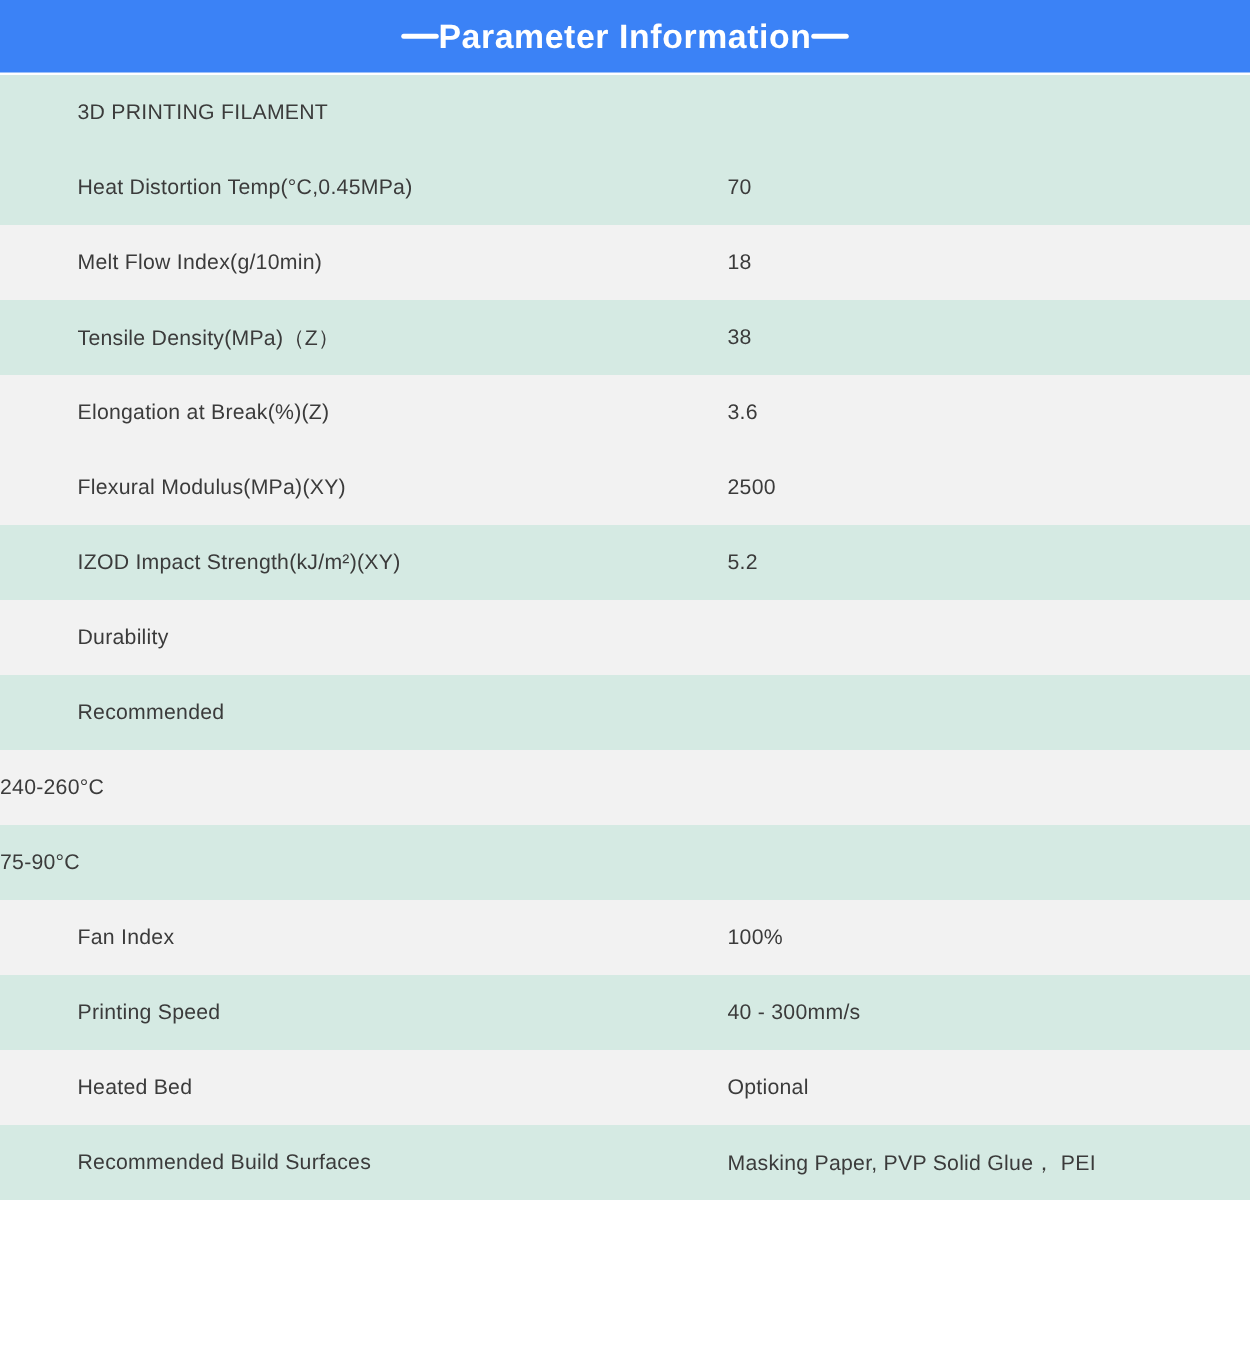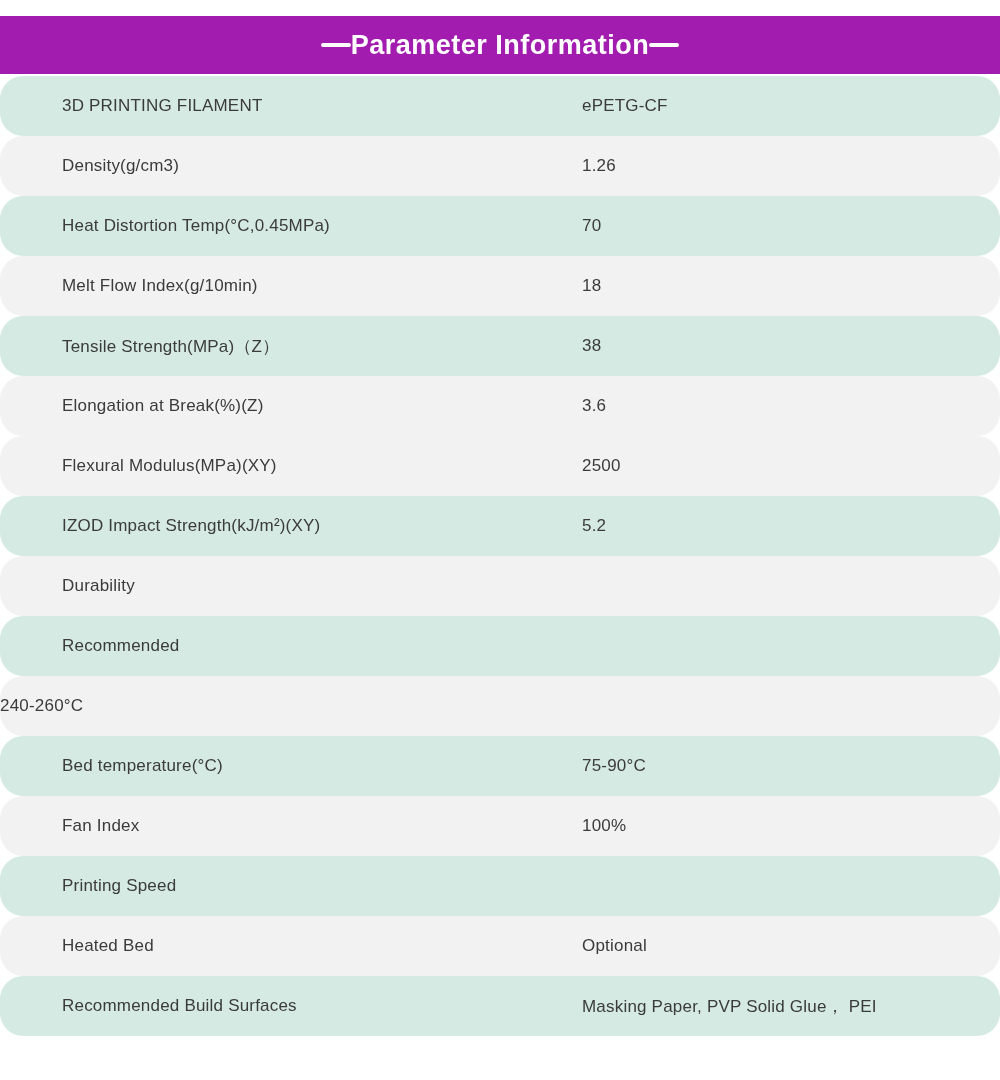--- a/index.html
+++ b/index.html
@@ -9,25 +9,24 @@
     font-family: "Liberation Sans", sans-serif;
   }
   .page {
     width: 1000px;
     height: 1080px;
     overflow: hidden;
     background: #ffffff;
   }
   .header {
     height: 58px;
-    background: #a21caf;
+    background: #3b82f6;
     display: flex;
     align-items: center;
     justify-content: center;
-    margin-top: 16px;
   }
   .header .title {
     margin: 0;
     color: #ffffff;
     font-size: 27px;
     font-weight: bold;
     letter-spacing: 0.5px;
     line-height: 58px;
   }
   .header .dash {
@@ -37,21 +36,20 @@
     border-radius: 2px;
     background: #ffffff;
   }
   .rows {
     margin-top: 2px;
   }
   .row {
     height: 60px;
     display: flex;
     align-items: center;
-    border-radius: 23px;
   }
   .row.mint { background: #D5EAE3; }
   .row.gray { background: #F2F2F2; }
   .cell-label {
     box-sizing: border-box;
     padding-left: 62px;
     width: 582px;
     flex: 0 0 582px;
     font-size: 17px;
     color: #3b3b3b;
@@ -71,36 +69,31 @@
 
 <div class="page">
   <header class="header">
     <span class="dash"></span>
     <h1 class="title">Parameter Information</h1>
     <span class="dash"></span>
   </header>
   <div class="rows" id="rows">
       <div class="row mint">
         <div class="cell-label">3D PRINTING FILAMENT</div>
-        <div class="cell-value">ePETG-CF</div>
-      </div>
-      <div class="row gray">
-        <div class="cell-label">Density(g/cm3)</div>
-        <div class="cell-value">1.26</div>
       </div>
       <div class="row mint">
         <div class="cell-label">Heat Distortion Temp(°C,0.45MPa)</div>
         <div class="cell-value">70</div>
       </div>
       <div class="row gray">
         <div class="cell-label">Melt Flow Index(g/10min)</div>
         <div class="cell-value">18</div>
       </div>
       <div class="row mint">
-        <div class="cell-label">Tensile Strength(MPa)（Z）</div>
+        <div class="cell-label">Tensile Density(MPa)（Z）</div>
         <div class="cell-value">38</div>
       </div>
       <div class="row gray">
         <div class="cell-label">Elongation at Break(%)(Z)</div>
         <div class="cell-value">3.6</div>
       </div>
       <div class="row gray">
         <div class="cell-label">Flexural Modulus(MPa)(XY)</div>
         <div class="cell-value">2500</div>
       </div>
@@ -113,29 +106,29 @@
         <div class="cell-value"></div>
       </div>
       <div class="row mint">
         <div class="cell-label">Recommended</div>
         <div class="cell-value"></div>
       </div>
       <div class="row gray">
         <div class="cell-value">240-260°C</div>
       </div>
       <div class="row mint">
-        <div class="cell-label">Bed temperature(°C)</div>
         <div class="cell-value">75-90°C</div>
       </div>
       <div class="row gray">
         <div class="cell-label">Fan Index</div>
         <div class="cell-value">100%</div>
       </div>
       <div class="row mint">
         <div class="cell-label">Printing Speed</div>
+        <div class="cell-value">40 - 300mm/s</div>
       </div>
       <div class="row gray">
         <div class="cell-label">Heated Bed</div>
         <div class="cell-value">Optional</div>
       </div>
       <div class="row mint">
         <div class="cell-label">Recommended Build Surfaces</div>
         <div class="cell-value">Masking Paper, PVP Solid Glue， PEI</div>
       </div>
     </div>

